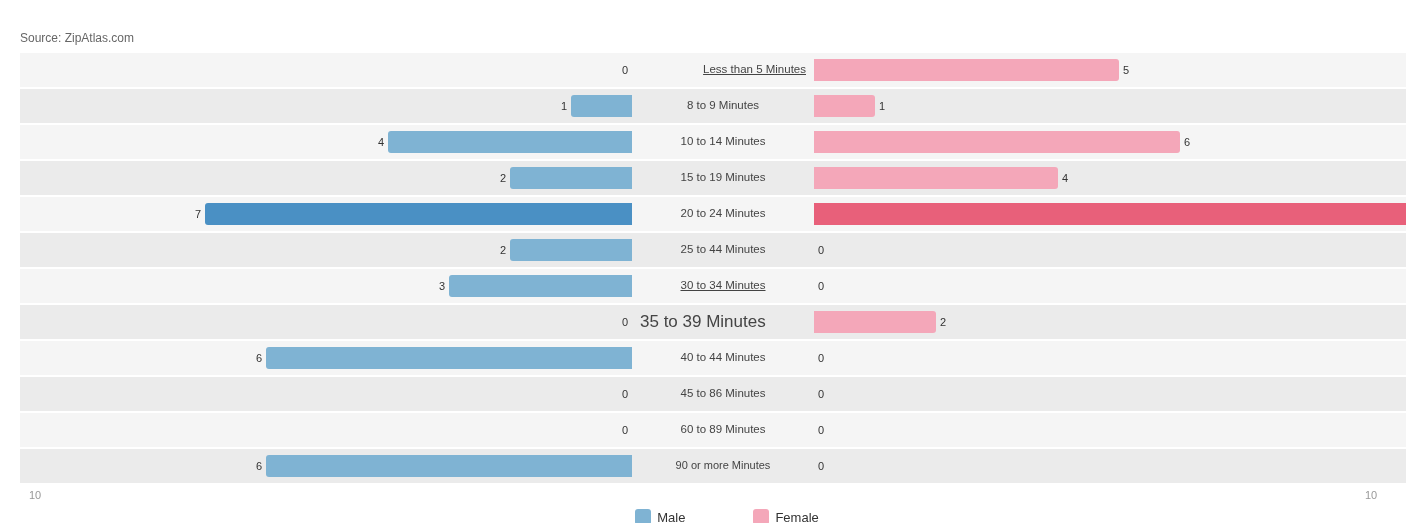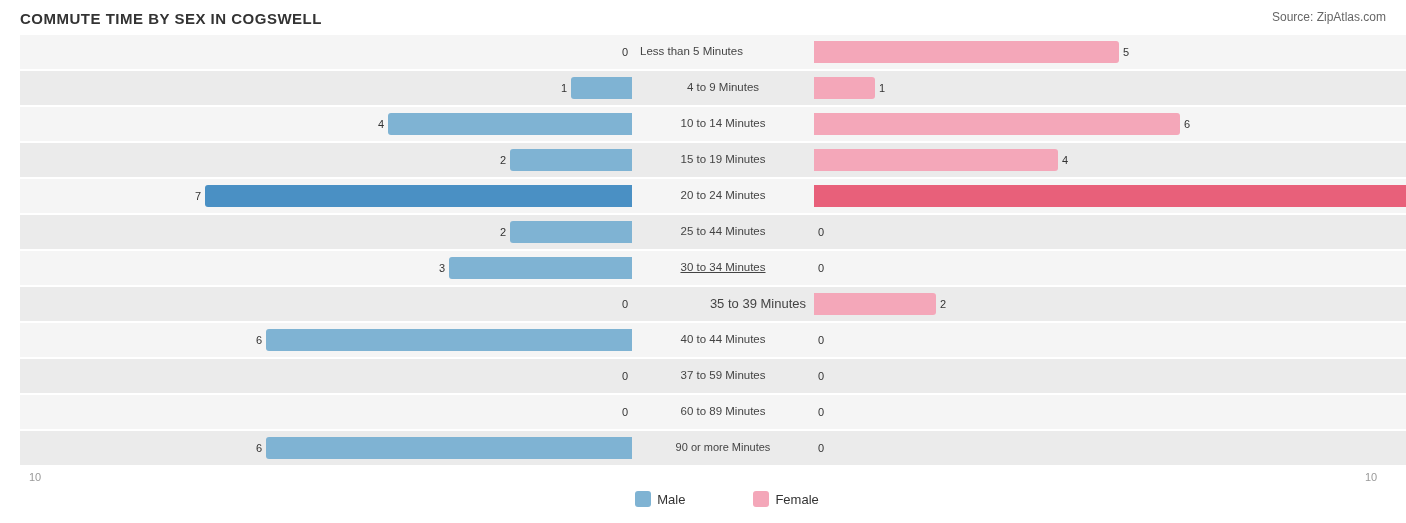--- a/index.html
+++ b/index.html
@@ -19,20 +19,21 @@
     .chart-title {
       font-size: 15px;
       font-weight: bold;
       color: #333;
       text-transform: uppercase;
       letter-spacing: 0.5px;
     }
     .source-text {
       font-size: 12px;
       color: #666;
+      margin-top: 21px;
     }
     .bar-row {
       display: flex;
       align-items: center;
       height: 34px;
       margin-bottom: 2px;
       position: relative;
     }
     .bar-row:nth-child(odd) {
       background: #f5f5f5;
@@ -103,44 +104,43 @@
       align-items: center;
     }
     .rows-container {
       flex: 1;
     }
   </style>
 </head>
 <body>
 
 <div class="header-row">
-  <span class="chart-title">COMMUTE TIME BY SEX IN COGSWELL</span>
   <span class="source-text">Source: ZipAtlas.com</span>
 </div>
 
 <div class="outer-wrapper">
   <div class="rows-container" id="bars-container">
 
   <div class="bar-row" style="background: rgb(245, 245, 245); display: flex; align-items: center; height: 34px; margin-bottom: 2px;">
         <div class="left-section" style="width: 620px; display: flex; align-items: center; justify-content: flex-end; position: relative; height: 100%;">
           <div style="height: 22px; width: 0px; background: rgb(127, 179, 211); border-radius: 3px 0px 0px 3px; position: absolute; right: 8px; display: flex; align-items: center;"></div>
           <span style="font-size: 11px; color: rgb(51, 51, 51); position: absolute; right: 12px; white-space: nowrap;">0</span>
         </div>
-        <div class="label-section" style="width: 166px; text-align: left; font-size: 11.5px; color: rgb(68, 68, 68); flex-shrink: 0; line-height: 1.2;">Less than 5 Minutes</div>
+        <div class="label-section" style="width: 166px; text-align: right; font-size: 11.5px; color: rgb(68, 68, 68); flex-shrink: 0; line-height: 1.2; text-decoration: underline;">Less than 5 Minutes</div>
         <div class="right-section" style="width: 620px; display: flex; align-items: center; justify-content: flex-start; position: relative; height: 100%;">
           <div style="height: 22px; width: 305px; background: rgb(244, 167, 185); border-radius: 0px 3px 3px 0px; position: absolute; left: 8px; display: flex; align-items: center;"></div>
           <span style="font-size: 11px; color: rgb(51, 51, 51); position: absolute; left: 317px; white-space: nowrap;">5</span>
         </div>
       </div>
       <div class="bar-row" style="background: rgb(235, 235, 235); display: flex; align-items: center; height: 34px; margin-bottom: 2px;">
         <div class="left-section" style="width: 620px; display: flex; align-items: center; justify-content: flex-end; position: relative; height: 100%;">
           <div style="height: 22px; width: 61px; background: rgb(127, 179, 211); border-radius: 3px 0px 0px 3px; position: absolute; right: 8px; display: flex; align-items: center;"></div>
           <span style="font-size: 11px; color: rgb(51, 51, 51); position: absolute; right: 73px; white-space: nowrap;">1</span>
         </div>
-        <div class="label-section" style="width: 166px; text-align: center; font-size: 11.5px; color: rgb(68, 68, 68); flex-shrink: 0; line-height: 1.2;">4 to 9 Minutes</div>
+        <div class="label-section" style="width: 166px; text-align: center; font-size: 11.5px; color: rgb(68, 68, 68); flex-shrink: 0; line-height: 1.2;">8 to 9 Minutes</div>
         <div class="right-section" style="width: 620px; display: flex; align-items: center; justify-content: flex-start; position: relative; height: 100%;">
           <div style="height: 22px; width: 61px; background: rgb(244, 167, 185); border-radius: 0px 3px 3px 0px; position: absolute; left: 8px; display: flex; align-items: center;"></div>
           <span style="font-size: 11px; color: rgb(51, 51, 51); position: absolute; left: 73px; white-space: nowrap;">1</span>
         </div>
       </div>
       <div class="bar-row" style="background: rgb(245, 245, 245); display: flex; align-items: center; height: 34px; margin-bottom: 2px;">
         <div class="left-section" style="width: 620px; display: flex; align-items: center; justify-content: flex-end; position: relative; height: 100%;">
           <div style="height: 22px; width: 244px; background: rgb(127, 179, 211); border-radius: 3px 0px 0px 3px; position: absolute; right: 8px; display: flex; align-items: center;"></div>
           <span style="font-size: 11px; color: rgb(51, 51, 51); position: absolute; right: 256px; white-space: nowrap;">4</span>
         </div>
@@ -191,21 +191,21 @@
         <div class="right-section" style="width: 620px; display: flex; align-items: center; justify-content: flex-start; position: relative; height: 100%;">
           <div style="height: 22px; width: 0px; background: rgb(244, 167, 185); border-radius: 0px 3px 3px 0px; position: absolute; left: 8px; display: flex; align-items: center;"></div>
           <span style="font-size: 11px; color: rgb(51, 51, 51); position: absolute; left: 12px; white-space: nowrap;">0</span>
         </div>
       </div>
       <div class="bar-row" style="background: rgb(235, 235, 235); display: flex; align-items: center; height: 34px; margin-bottom: 2px;">
         <div class="left-section" style="width: 620px; display: flex; align-items: center; justify-content: flex-end; position: relative; height: 100%;">
           <div style="height: 22px; width: 0px; background: rgb(127, 179, 211); border-radius: 3px 0px 0px 3px; position: absolute; right: 8px; display: flex; align-items: center;"></div>
           <span style="font-size: 11px; color: rgb(51, 51, 51); position: absolute; right: 12px; white-space: nowrap;">0</span>
         </div>
-        <div class="label-section" style="width: 166px; text-align: right; font-size: 13px; color: rgb(68, 68, 68); flex-shrink: 0; line-height: 1.2;">35 to 39 Minutes</div>
+        <div class="label-section" style="width: 166px; text-align: left; font-size: 17px; color: rgb(68, 68, 68); flex-shrink: 0; line-height: 1.2;">35 to 39 Minutes</div>
         <div class="right-section" style="width: 620px; display: flex; align-items: center; justify-content: flex-start; position: relative; height: 100%;">
           <div style="height: 22px; width: 122px; background: rgb(244, 167, 185); border-radius: 0px 3px 3px 0px; position: absolute; left: 8px; display: flex; align-items: center;"></div>
           <span style="font-size: 11px; color: rgb(51, 51, 51); position: absolute; left: 134px; white-space: nowrap;">2</span>
         </div>
       </div>
       <div class="bar-row" style="background: rgb(245, 245, 245); display: flex; align-items: center; height: 34px; margin-bottom: 2px;">
         <div class="left-section" style="width: 620px; display: flex; align-items: center; justify-content: flex-end; position: relative; height: 100%;">
           <div style="height: 22px; width: 366px; background: rgb(127, 179, 211); border-radius: 3px 0px 0px 3px; position: absolute; right: 8px; display: flex; align-items: center;"></div>
           <span style="font-size: 11px; color: rgb(51, 51, 51); position: absolute; right: 378px; white-space: nowrap;">6</span>
         </div>
@@ -213,21 +213,21 @@
         <div class="right-section" style="width: 620px; display: flex; align-items: center; justify-content: flex-start; position: relative; height: 100%;">
           <div style="height: 22px; width: 0px; background: rgb(244, 167, 185); border-radius: 0px 3px 3px 0px; position: absolute; left: 8px; display: flex; align-items: center;"></div>
           <span style="font-size: 11px; color: rgb(51, 51, 51); position: absolute; left: 12px; white-space: nowrap;">0</span>
         </div>
       </div>
       <div class="bar-row" style="background: rgb(235, 235, 235); display: flex; align-items: center; height: 34px; margin-bottom: 2px;">
         <div class="left-section" style="width: 620px; display: flex; align-items: center; justify-content: flex-end; position: relative; height: 100%;">
           <div style="height: 22px; width: 0px; background: rgb(127, 179, 211); border-radius: 3px 0px 0px 3px; position: absolute; right: 8px; display: flex; align-items: center;"></div>
           <span style="font-size: 11px; color: rgb(51, 51, 51); position: absolute; right: 12px; white-space: nowrap;">0</span>
         </div>
-        <div class="label-section" style="width: 166px; text-align: center; font-size: 11.5px; color: rgb(68, 68, 68); flex-shrink: 0; line-height: 1.2;">37 to 59 Minutes</div>
+        <div class="label-section" style="width: 166px; text-align: center; font-size: 11.5px; color: rgb(68, 68, 68); flex-shrink: 0; line-height: 1.2;">45 to 86 Minutes</div>
         <div class="right-section" style="width: 620px; display: flex; align-items: center; justify-content: flex-start; position: relative; height: 100%;">
           <div style="height: 22px; width: 0px; background: rgb(244, 167, 185); border-radius: 0px 3px 3px 0px; position: absolute; left: 8px; display: flex; align-items: center;"></div>
           <span style="font-size: 11px; color: rgb(51, 51, 51); position: absolute; left: 12px; white-space: nowrap;">0</span>
         </div>
       </div>
       <div class="bar-row" style="background: rgb(245, 245, 245); display: flex; align-items: center; height: 34px; margin-bottom: 2px;">
         <div class="left-section" style="width: 620px; display: flex; align-items: center; justify-content: flex-end; position: relative; height: 100%;">
           <div style="height: 22px; width: 0px; background: rgb(127, 179, 211); border-radius: 3px 0px 0px 3px; position: absolute; right: 8px; display: flex; align-items: center;"></div>
           <span style="font-size: 11px; color: rgb(51, 51, 51); position: absolute; right: 12px; white-space: nowrap;">0</span>
         </div>

